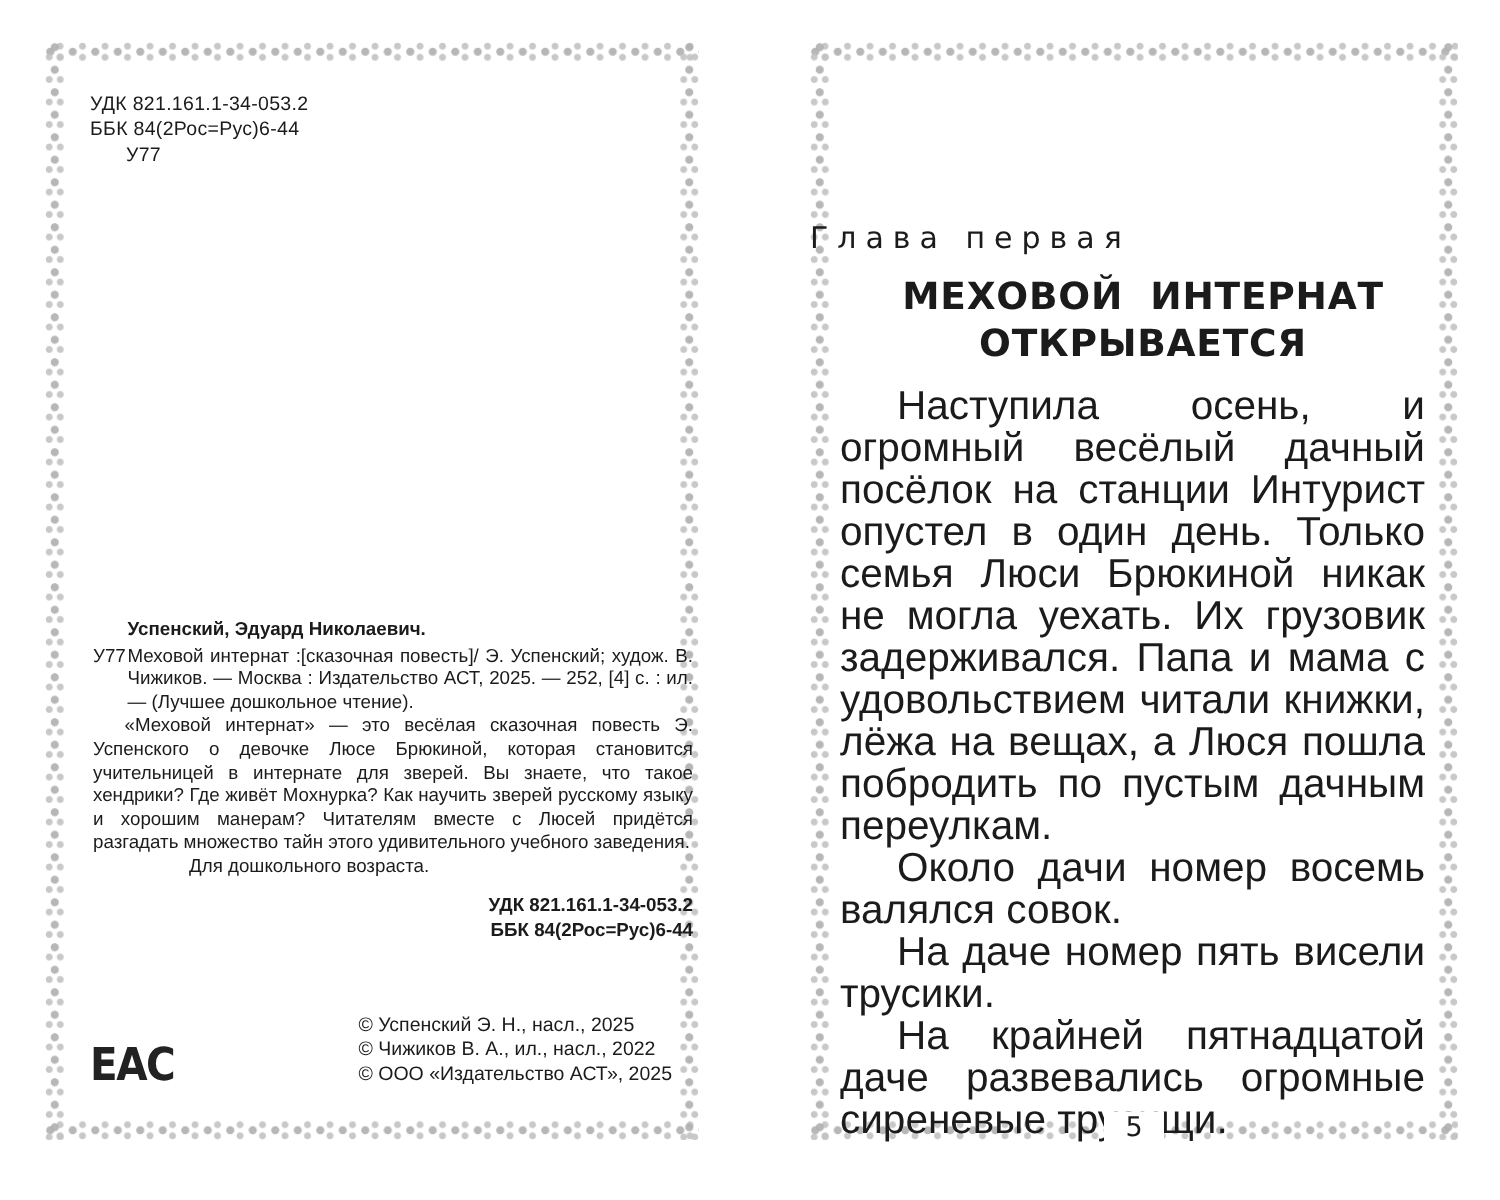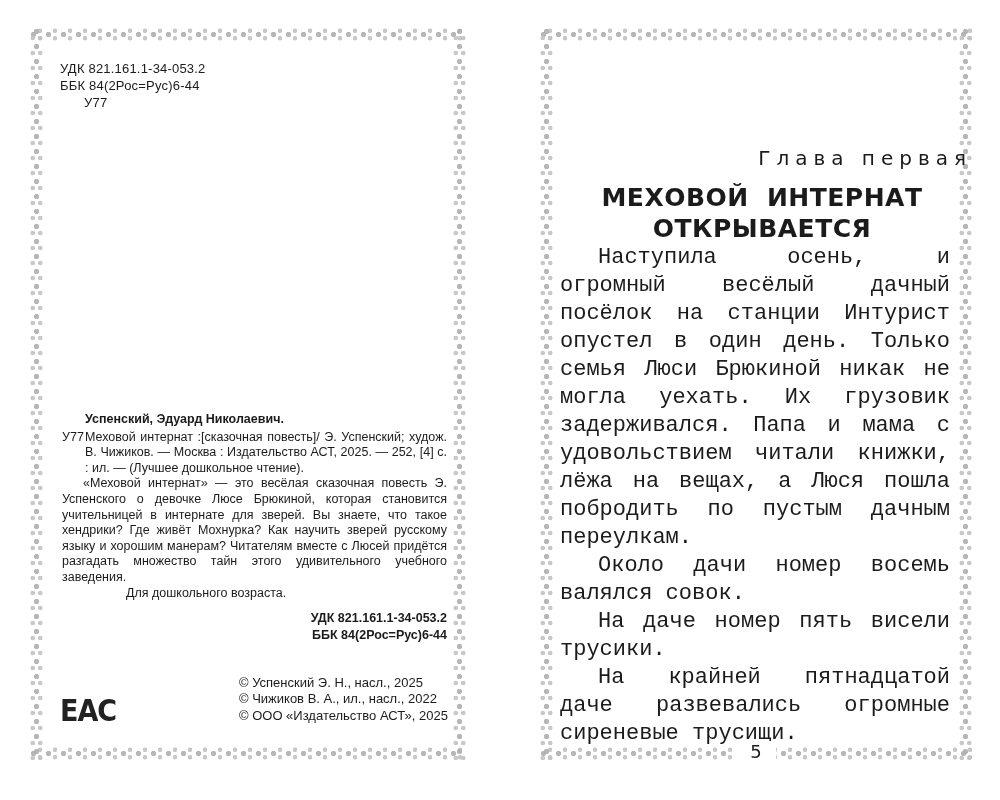--- a/index.html
+++ b/index.html
@@ -40,21 +40,21 @@
   .orn-right { right: 0; }
 
   
   .top-codes {
     position: absolute; top: 32px; left: 30px;
     font-size: 13px; line-height: 17px; letter-spacing: 0.2px;
   }
   .top-codes .indent { margin-left: 24px; }
 
   .imprint {
-    position: absolute; top: 384px; left: 32px; right: 19px;
+    position: absolute; top: 384px; left: 32px; right: 4px;
     font-size: 12.5px; line-height: 15.6px;
   }
   .imprint .author { font-weight: bold; margin: 0 0 2px 23px; }
   .bib-row { display: flex; }
   .bib-label { flex: none; width: 23px; }
   .bib-text { flex: 1; text-align: justify; }
   .isbn { margin: 4px 0 7px 43px; }
   .annot { margin: 0; text-indent: 21px; text-align: justify; }
   .annot-last { margin: 0 0 0 43px; }
   .codes-bold { margin-top: 9px; font-weight: bold; text-align: right; line-height: 17px; }
@@ -67,33 +67,33 @@
     color: #222;
   }
   .copyrights {
     position: absolute; right: 18px; bottom: 36px;
     font-size: 13px; line-height: 16.5px; text-align: left;
   }
 
   
   .chapter-label {
     position: absolute; top: 118px; left: 0; right: 0;
-    text-align: right; font-family: "DejaVu Sans", sans-serif;
+    text-align: left; font-family: "DejaVu Sans", sans-serif;
     font-size: 20px; letter-spacing: 6px;
   }
   .chapter-title {
     position: absolute; top: 154px; left: 12px; right: 0;
     text-align: center; font-family: "DejaVu Sans", sans-serif;
     font-weight: bold; font-size: 25px; line-height: 31px;
     letter-spacing: 0.5px; word-spacing: 9px;
   }
   .body-text {
-    position: absolute; top: 216px; left: 20px; right: 22px;
-    font-family: Liberation Mono, monospace;
-    font-size: 22px; line-height: 28px; text-align: justify;
+    position: absolute; top: 228px; left: 20px; right: 22px;
+    font-family: Liberation Sans, sans-serif;
+    font-size: 27px; line-height: 28px; text-align: justify;
   }
   .body-text p { margin: 0; text-indent: 38px; }
   .page-num {
     position: absolute; bottom: -2px; left: 0; right: 0;
     text-align: center; z-index: 2;
     font-family: "DejaVu Sans", sans-serif; font-size: 18px;
   }
   .page-num span { background: #fff; padding: 0 14px; }
 </style>
 </head>

